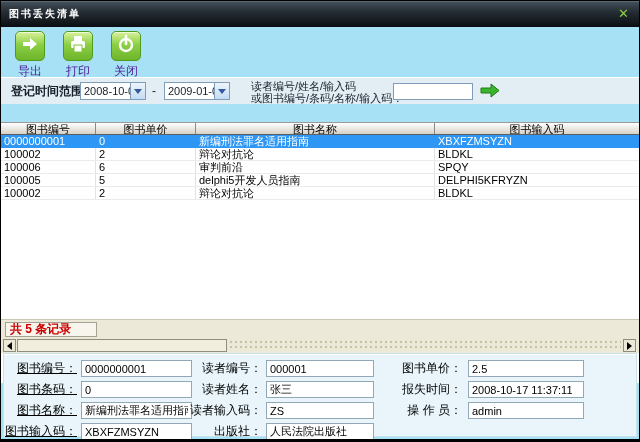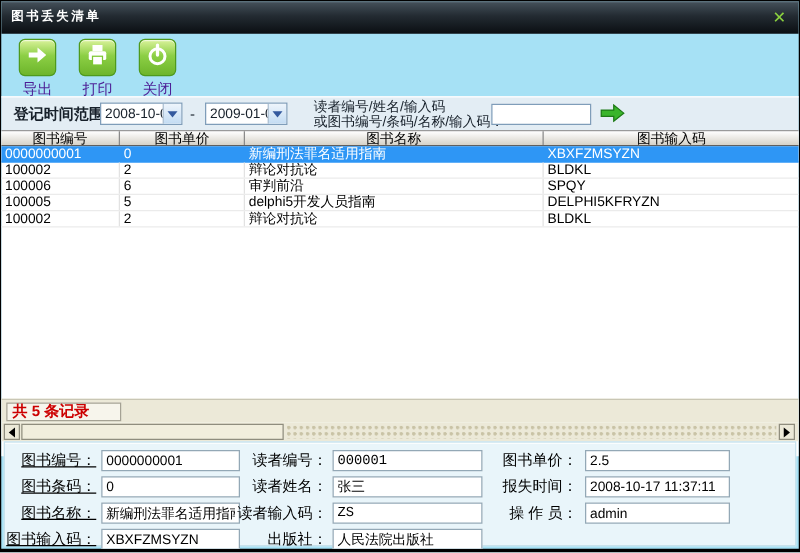--- a/index.html
+++ b/index.html
@@ -39,21 +39,21 @@
     background:linear-gradient(#eef5fc,#c3dcf3); display:flex; align-items:center; justify-content:center; }
   .chev { width:0; height:0; border-left:4px solid transparent; border-right:4px solid transparent;
     border-top:5px solid #33599e; }
   .dash { position:absolute; left:151px; top:0; line-height:27px; }
   .search-label { position:absolute; left:250px; top:2px; font-size:11px; line-height:12px; }
   .search-input { position:absolute; left:392px; top:5px; width:80px; height:17px;
     border:1px solid #7f9db9; background:#fff; font-size:11px; padding:0 3px; }
   .go { position:absolute; left:479px; top:5px; cursor:pointer; }
 
   
-  .grid { position:absolute; top:103px; left:0; right:0; height:261px; background:#fff; }
+  .grid { position:absolute; top:121px; left:0; right:0; height:261px; background:#fff; }
   .thead { display:flex; height:13px; border-top:1px solid #9a9a9a; border-bottom:1px solid #5f5f5f;
     background:linear-gradient(#ffffff,#d6d2c8); }
   .th { font-size:11px; line-height:12px; text-align:center; color:#000;
     border-right:1px solid #8a8a8a; overflow:hidden; white-space:nowrap; }
   .trow { display:flex; height:13px; border-bottom:1px solid #ebebeb; cursor:pointer; }
   .td { font-size:11px; line-height:13px; padding-left:3px; color:#000;
     border-right:1px solid #e2e2e2; overflow:hidden; white-space:nowrap; }
   .c1{width:95px;} .c2{width:100px;} .c3{width:239px;} .c4{flex:1; border-right:none;}
   .trow.sel { background:#2e96f5; border-bottom-color:#2e96f5; }
   .trow.sel .td { color:#fff; border-right-color:transparent; }
@@ -76,21 +76,21 @@
     background:radial-gradient(circle at 2px 2px, #c9c3a6 1.2px, transparent 1.6px);
     background-size:5px 5px; }
 
   
   .detail { position:absolute; top:352px; left:2px; right:2px; bottom:2px;
     background:#e9f5fa; border:1px solid #c8e2ec; box-shadow:inset 0 1px 0 #fff; }
   .flab { position:absolute; font-size:12px; color:#000; text-align:right; line-height:17px; white-space:nowrap; }
   .fin { position:absolute; height:17px; border:1px solid #93a8b6; background:#fff;
     font-size:11px; padding:0 3px; color:#000; font-family:"Liberation Sans","DejaVu Sans",sans-serif; }
   .colL .flab{left:0; width:73px;text-decoration:underline;}  .colL .fin{left:77px; width:111px;}
-  .colM .flab{left:185px; width:73px;} .colM .fin{left:262px; width:120px;font-family:Liberation Mono, monospace;}
+  .colM .flab{left:185px; width:73px;} .colM .fin{left:262px; width:108px;}
   .colR .flab{left:385px; width:73px;} .colR .fin{left:464px; width:116px;}
   .r0 .flab,.r0 .fin{top:6px;} .r1 .flab,.r1 .fin{top:27px;}
   .r2 .flab,.r2 .fin{top:48px;} .r3 .flab,.r3 .fin{top:69px;}
 </style>
 </head>
 <body>
 
 <div class="window">
 
   <div class="titlebar">

